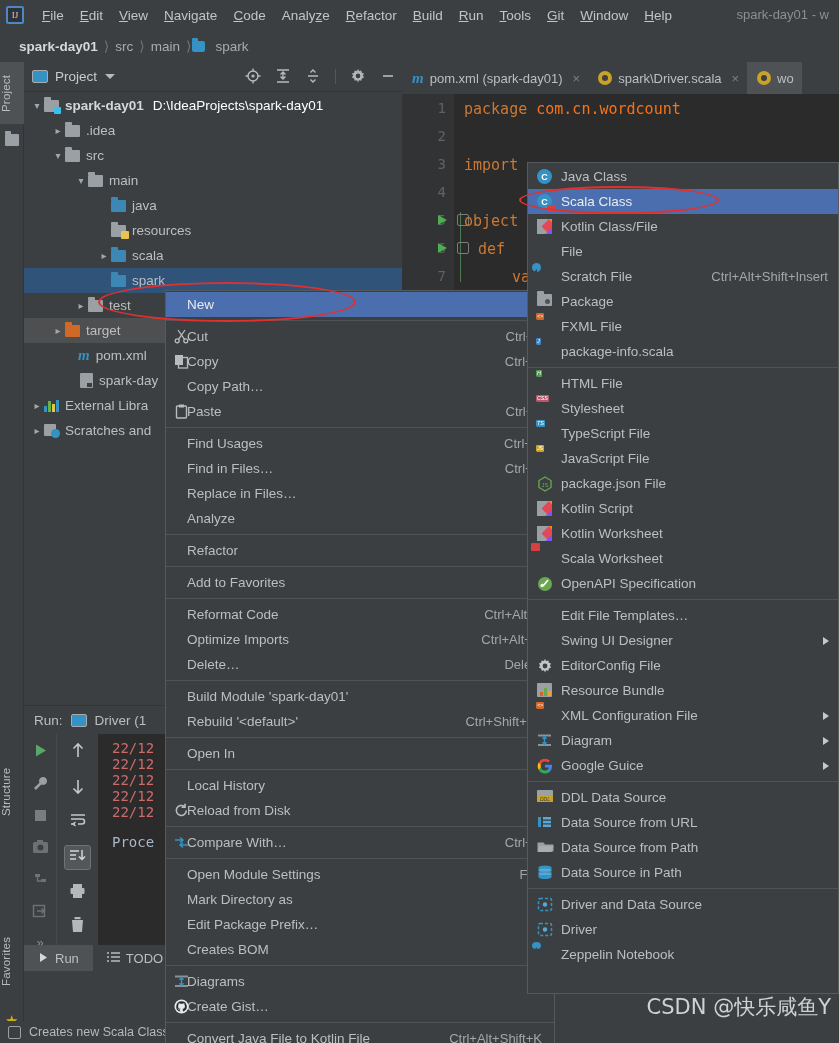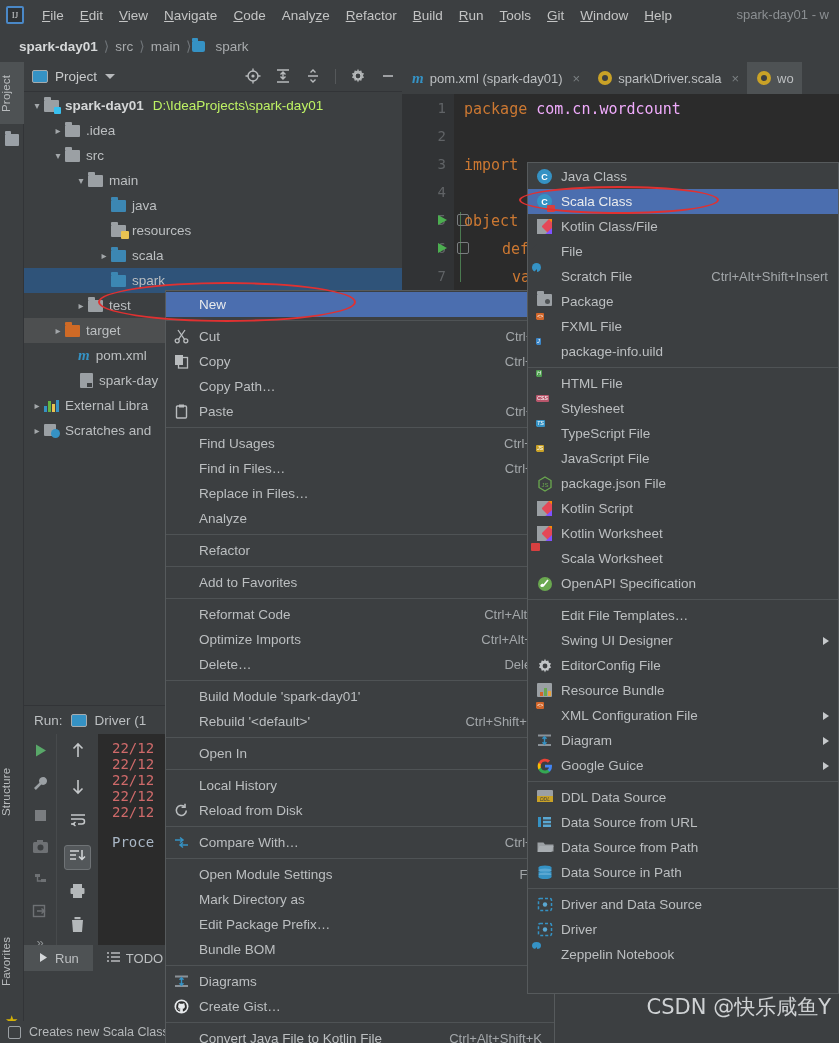--- a/index.html
+++ b/index.html
@@ -76,21 +76,21 @@
   .twist { width:14px; text-align:center; color:#a3a7aa; font-size:10px; display:inline-block; }
   .fold { width:15px;height:12px;border-radius:1px;margin-right:6px;position:relative;display:inline-block;flex:0 0 auto;}
   .fold:before{content:"";position:absolute;left:0;top:-3px;width:7px;height:3px;border-radius:1px 1px 0 0;}
   .fold.grey{background:#9ba0a4;} .fold.grey:before{background:#9ba0a4;}
   .fold.blue{background:#3c87b3;} .fold.blue:before{background:#3c87b3;}
   .fold.orange{background:#cf6a26;} .fold.orange:before{background:#cf6a26;}
   .fold .dot{position:absolute;right:-2px;bottom:-2px;width:7px;height:7px;background:#39c0ef;border-radius:1px;}
   .fold .lines{position:absolute;right:-3px;bottom:-2px;width:8px;height:8px;background:#e8c252;border-radius:1px;}
   .tlabel { color:#bcbfc1; }
   .tlabel.b { font-weight:bold; color:#d4d6d7; }
-  .tpath { color:#bef264; margin-left:9px;text-align:right; }
+  .tpath { color:#ffffff; margin-left:9px;text-align:right; }
   .ic-mvn { color:#3592c4; font-style:italic; font-weight:bold; font-size:15px; margin-right:6px; font-family:"Liberation Serif",serif;}
   .ic-file { width:13px;height:15px;background:#9ba0a4;margin-right:6px;position:relative;border-radius:1px;}
   .ic-file:after{content:"";position:absolute;right:1px;bottom:1px;width:5px;height:4px;background:#3c3f41;}
   .ic-lib { width:15px;height:13px;margin-right:6px;display:flex;align-items:flex-end;gap:1.5px;}
   .ic-lib i{display:block;width:3px;background:#62b543;}
   .ic-scratch{width:15px;height:13px;margin-right:6px;position:relative;}
   .ic-scratch .pg{position:absolute;left:0;top:0;width:12px;height:12px;background:#9ba0a4;border-radius:1px;}
   .ic-scratch .cl{position:absolute;right:-1px;bottom:-1px;width:9px;height:9px;background:#3592c4;border-radius:50%;}
 
   
@@ -100,21 +100,21 @@
   .tab.active { background:#4e5254; }
   .tab .x { color:#7b8083; font-size:13px; margin-left:4px;}
   .dot-scala{width:14px;height:14px;border-radius:50%;background:#c9a227;display:flex;align-items:center;justify-content:center;}
   .dot-scala:after{content:"";width:6px;height:6px;border-radius:50%;background:#3c3f41;}
   .code { position:absolute; left:0; top:32px; width:437px; height:611px; background:#2b2b2b; font-family:"DejaVu Sans Mono", monospace; font-size:15px;}
   .gutter { position:absolute; left:0; top:0; width:52px; height:611px; background:#313335; }
   .gln { position:absolute; right:8px; color:#606366; font-size:14px; }
   .runarrow { position:absolute; left:12px; width:0;height:0;border-left:9px solid #4caf50;border-top:5px solid transparent;border-bottom:5px solid transparent; }
   .codeline { position:absolute; left:62px; white-space:pre; }
   .kw { color:#cc7832; }
-  .plain { color:#f0abfc; }
+  .plain { color:#f97316; }
   .fold-marker{position:absolute;left:55px;width:12px;height:12px;border:1px solid #7a7d80;border-radius:2px;}
   .vline{position:absolute;left:58px;width:1px;background:#4b7a50;}
 
   
   .runpanel { position:absolute; left:24px; top:705px; width:815px; height:288px; background:#3c3f41; border-top:1px solid #323437; }
   .run-hdr { height:28px; display:flex; align-items:center; padding-left:10px; font-size:13.5px; color:#bcbfc1; gap:8px;}
   .run-hdr .winic{width:16px;height:13px;border:1.6px solid #a7abad;border-radius:2px;background:#3592c4;}
   .run-tools { position:absolute; left:0; top:28px; width:32px; height:232px; background:#3c3f41; display:flex; flex-direction:column; align-items:center; gap:12px; padding-top:8px;}
   .run-tools2 { position:absolute; left:32px; top:28px; width:42px; height:232px; background:#3c3f41; display:flex; flex-direction:column; align-items:center; gap:13px; padding-top:8px; border-left:1px solid #474a4c;}
   .console { position:absolute; left:74px; top:28px; right:0; height:232px; background:#2b2b2b; font-family:"DejaVu Sans Mono", monospace; font-size:14px; padding:6px 0 0 14px; overflow:hidden;}
@@ -125,21 +125,21 @@
   .btab.active{background:#4e5254;}
   .statusbar { position:absolute; left:0; bottom:0; width:839px; height:22px; background:#3c3f41; display:flex; align-items:center; padding-left:8px; gap:8px; font-size:12.5px; color:#b5b8ba;}
   .sb-ic{width:13px;height:13px;border:1.5px solid #9ba0a4;border-radius:2px;}
 
   
   .ctxmenu {
     position:absolute; left:165px; top:290px; width:390px;
     background:#3c3f41; border:1px solid #565a5c;
     font-size:13.5px; color:#bcbfc1; z-index:40; padding:1px 0;
   }
-  .mrow{height:25px;display:flex;align-items:center;position:relative;padding-left:33px;white-space:nowrap;}
+  .mrow{height:25px;display:flex;align-items:center;position:relative;padding-left:21px;white-space:nowrap;}
   .mrow.hl{background:#4b6eaf;color:#e8eaec;}
   .mrow .mshort{position:absolute;right:12px;color:#a3a7aa;font-size:13px;}
   .mrow .arrow{position:absolute;right:10px;width:0;height:0;border-left:6px solid #c6c9cb;border-top:4px solid transparent;border-bottom:4px solid transparent;}
   .mrow.hl .arrow{border-left-color:#ffffff;}
   .msep{height:1px;background:#4f5355;margin:3px 0;}
   .mico{position:absolute;left:8px;top:5px;width:15px;height:15px;}
 
   
   .submenu{
     position:absolute; left:527px; top:162px; width:312px;
@@ -371,21 +371,21 @@
         <span class="runarrow" style="top:121px;left:36px;"></span>
         <span class="runarrow" style="top:149px;left:36px;"></span>
       </div>
       <div class="vline" style="top:118px;height:70px;"></div>
       <div class="fold-marker" style="top:120px;"></div>
       <div class="fold-marker" style="top:148px;"></div>
 
       <div class="codeline" style="top:6px;"><span class="kw">package</span><span class="plain"> com.cn.wordcount</span></div>
       <div class="codeline" style="top:62px;"><span class="kw">import</span></div>
       <div class="codeline" style="top:118px;"><span class="kw">object</span></div>
-      <div class="codeline" style="top:146px;left:76px;margin-left:24px;"><span class="kw">def</span></div>
+      <div class="codeline" style="top:146px;left:76px;"><span class="kw">def</span></div>
       <div class="codeline" style="top:174px;left:110px;"><span class="kw">va</span></div>
     </div>
   </div>
 
   <div class="runpanel">
     <div class="run-hdr">
       <span>Run:</span>
       <span class="winic"></span>
       <span>Driver (1</span>
     </div>
@@ -595,21 +595,21 @@
       <span class="mshort">F12</span>
     </div>
     <div class="mrow">
       <span>Mark Directory as</span>
       <span class="arrow"></span>
     </div>
     <div class="mrow">
       <span>Edit Package Prefix…</span>
     </div>
     <div class="mrow">
-      <span>Bundle BOM</span>
+      <span>Creates BOM</span>
     </div>
     <div class="msep"></div>
 
     <div class="mrow">
       <span class="mico"><svg width="15" height="15" viewBox="0 0 15 15">
             <rect x="1" y="1.5" width="13" height="2" fill="#8b9298"></rect>
             <rect x="1" y="11" width="13" height="2" fill="#8b9298"></rect>
             <path d="M7.5 4v7M5.5 5.8l2-2 2 2M5.5 9.2l2 2 2-2" stroke="#3592c4" fill="none" stroke-width="1.4"></path>
           </svg></span>
       <span>Diagrams</span>
@@ -669,21 +669,21 @@
           </span>
         </span>
       <span>Package</span>
     </div>
     <div class="srow">
       <span class="sico"><span class="fi"><i class="tagb" style="background:#d1662a;">&lt;&gt;</i></span></span>
       <span>FXML File</span>
     </div>
     <div class="srow">
       <span class="sico"><span class="fi"><i class="tagb" style="background:#3b86c7;">J</i></span></span>
-      <span>package-info.uild</span>
+      <span>package-info.scala</span>
     </div>
     <div class="msep"></div>
 
     <div class="srow">
       <span class="sico"><span class="fi"><i class="tagb" style="background:#4f9e4f;">H</i></span></span>
       <span>HTML File</span>
     </div>
     <div class="srow">
       <span class="sico"><span class="fi"><i class="tagb" style="background:#b8566b;">CSS</i></span></span>
       <span>Stylesheet</span>

